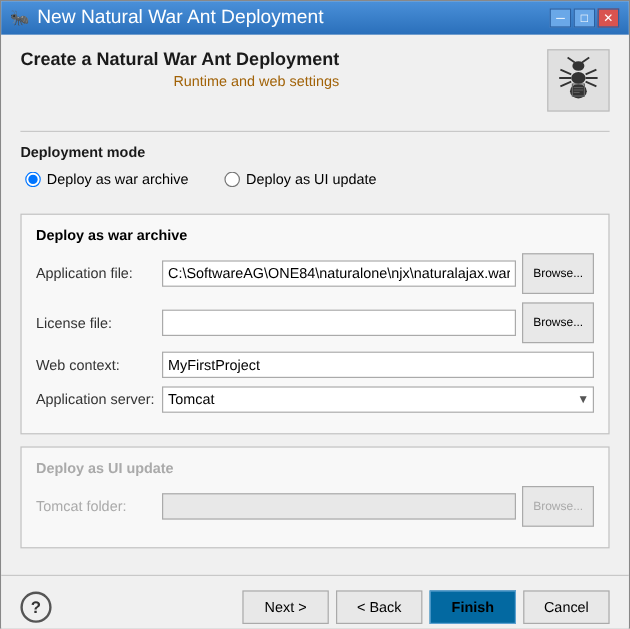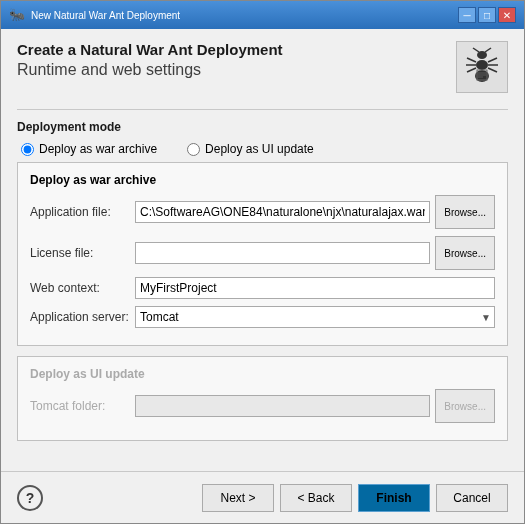--- a/index.html
+++ b/index.html
@@ -33,21 +33,21 @@
       gap: 6px;
       flex-shrink: 0;
     }
     .title-bar-icon {
       width: 16px;
       height: 16px;
       flex-shrink: 0;
     }
     .title-bar-text {
       flex: 1;
-      font-size: 10px;
+      font-size: 16px;
       font-weight: normal;
     }
     .title-bar-buttons {
       display: flex;
       gap: 2px;
     }
     .title-btn {
       width: 18px;
       height: 16px;
       background: #6aa8e8;
@@ -73,30 +73,31 @@
       justify-content: space-between;
       margin-bottom: 12px;
     }
     .header-text h1 {
       font-size: 15px;
       font-weight: bold;
       color: #1a1a1a;
       margin-bottom: 3px;
     }
     .header-text p {
-      font-size: 16px;
-      color: #404040;
+      font-size: 12px;
+      color: #a16207;
+      text-align: right;
     }
     .divider {
       height: 1px;
       background: #c8c8c8;
       margin: 4px 0 10px 0;
     }
     .section {
-      margin-bottom: 6px;
+      margin-bottom: 22px;
     }
     .section-title {
       font-size: 12px;
       font-weight: bold;
       color: #1a1a1a;
       margin-bottom: 8px;
     }
     .radio-group {
       display: flex;
       gap: 30px;

